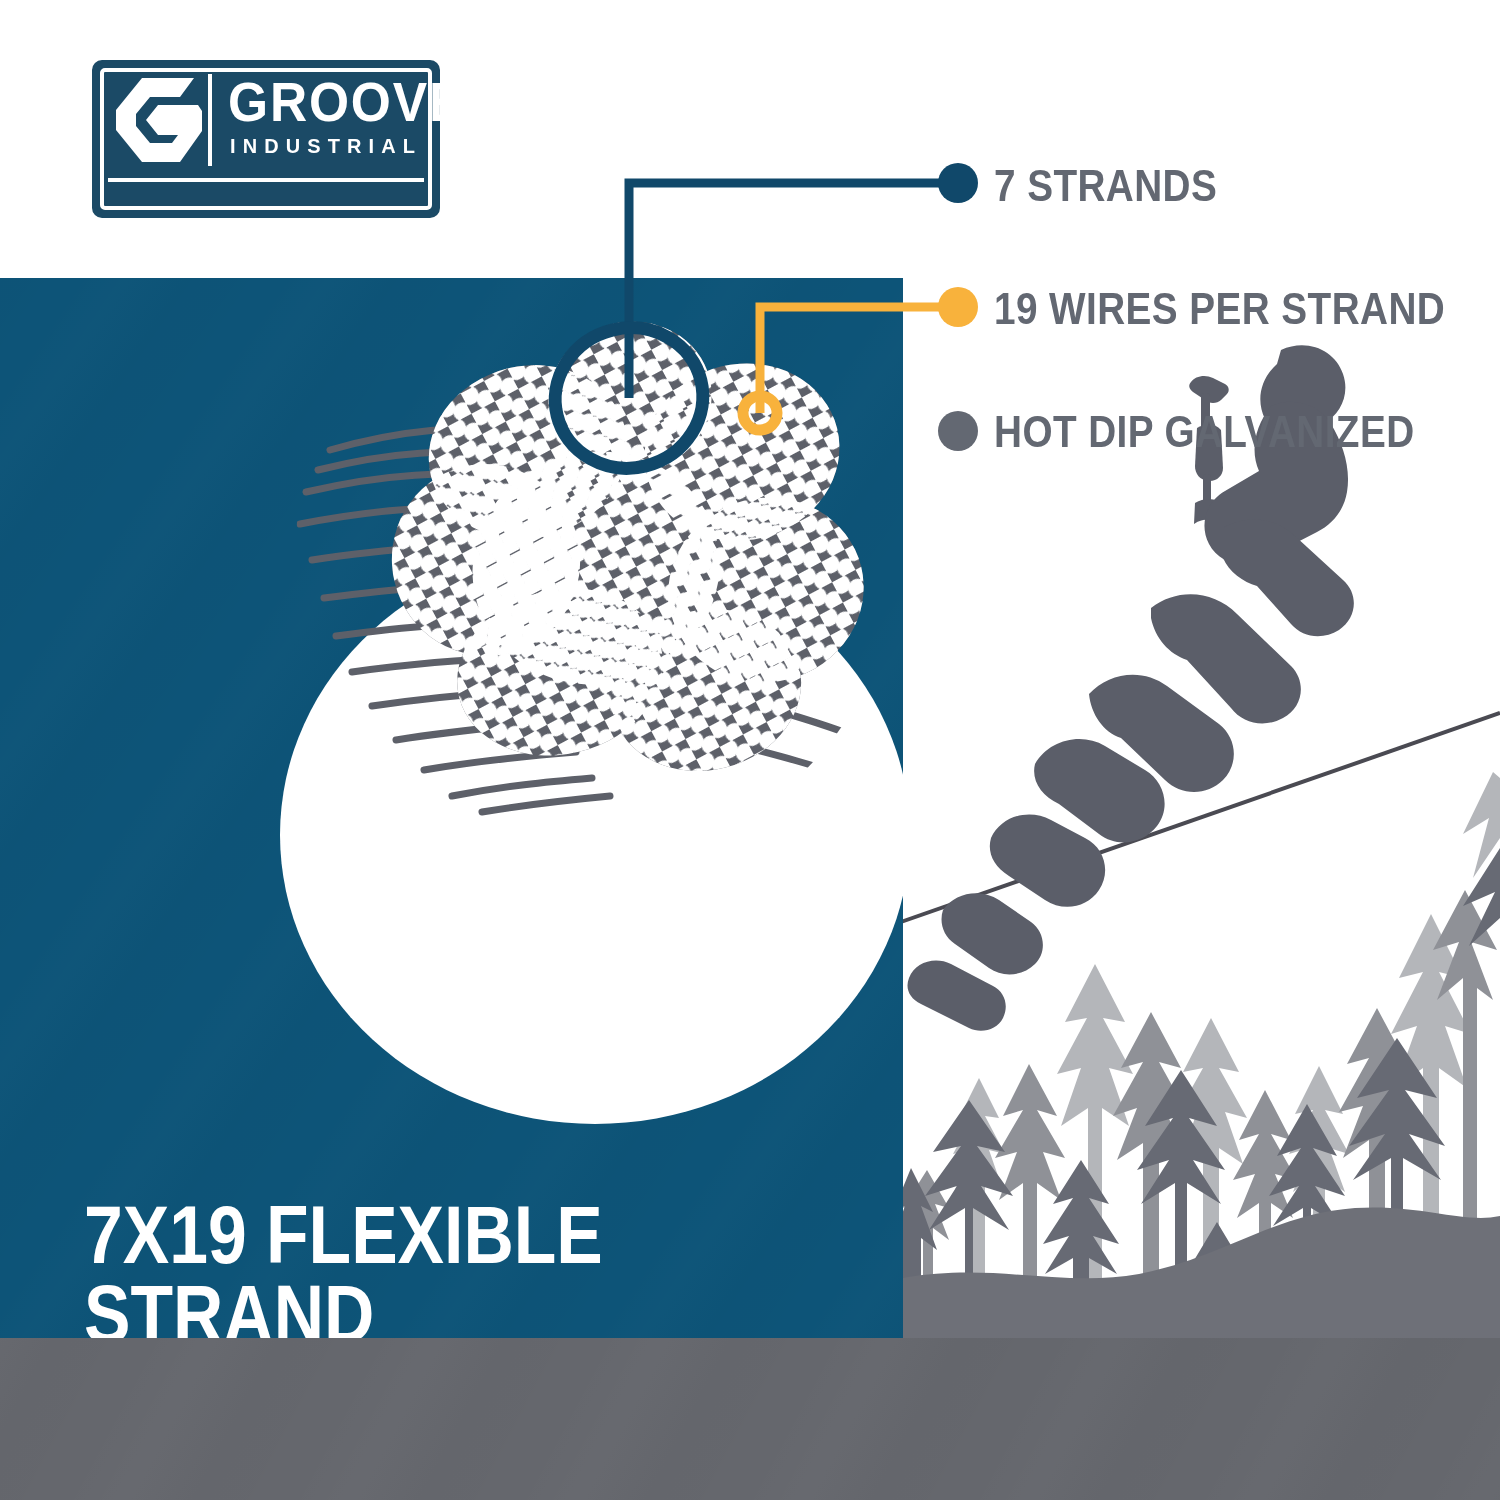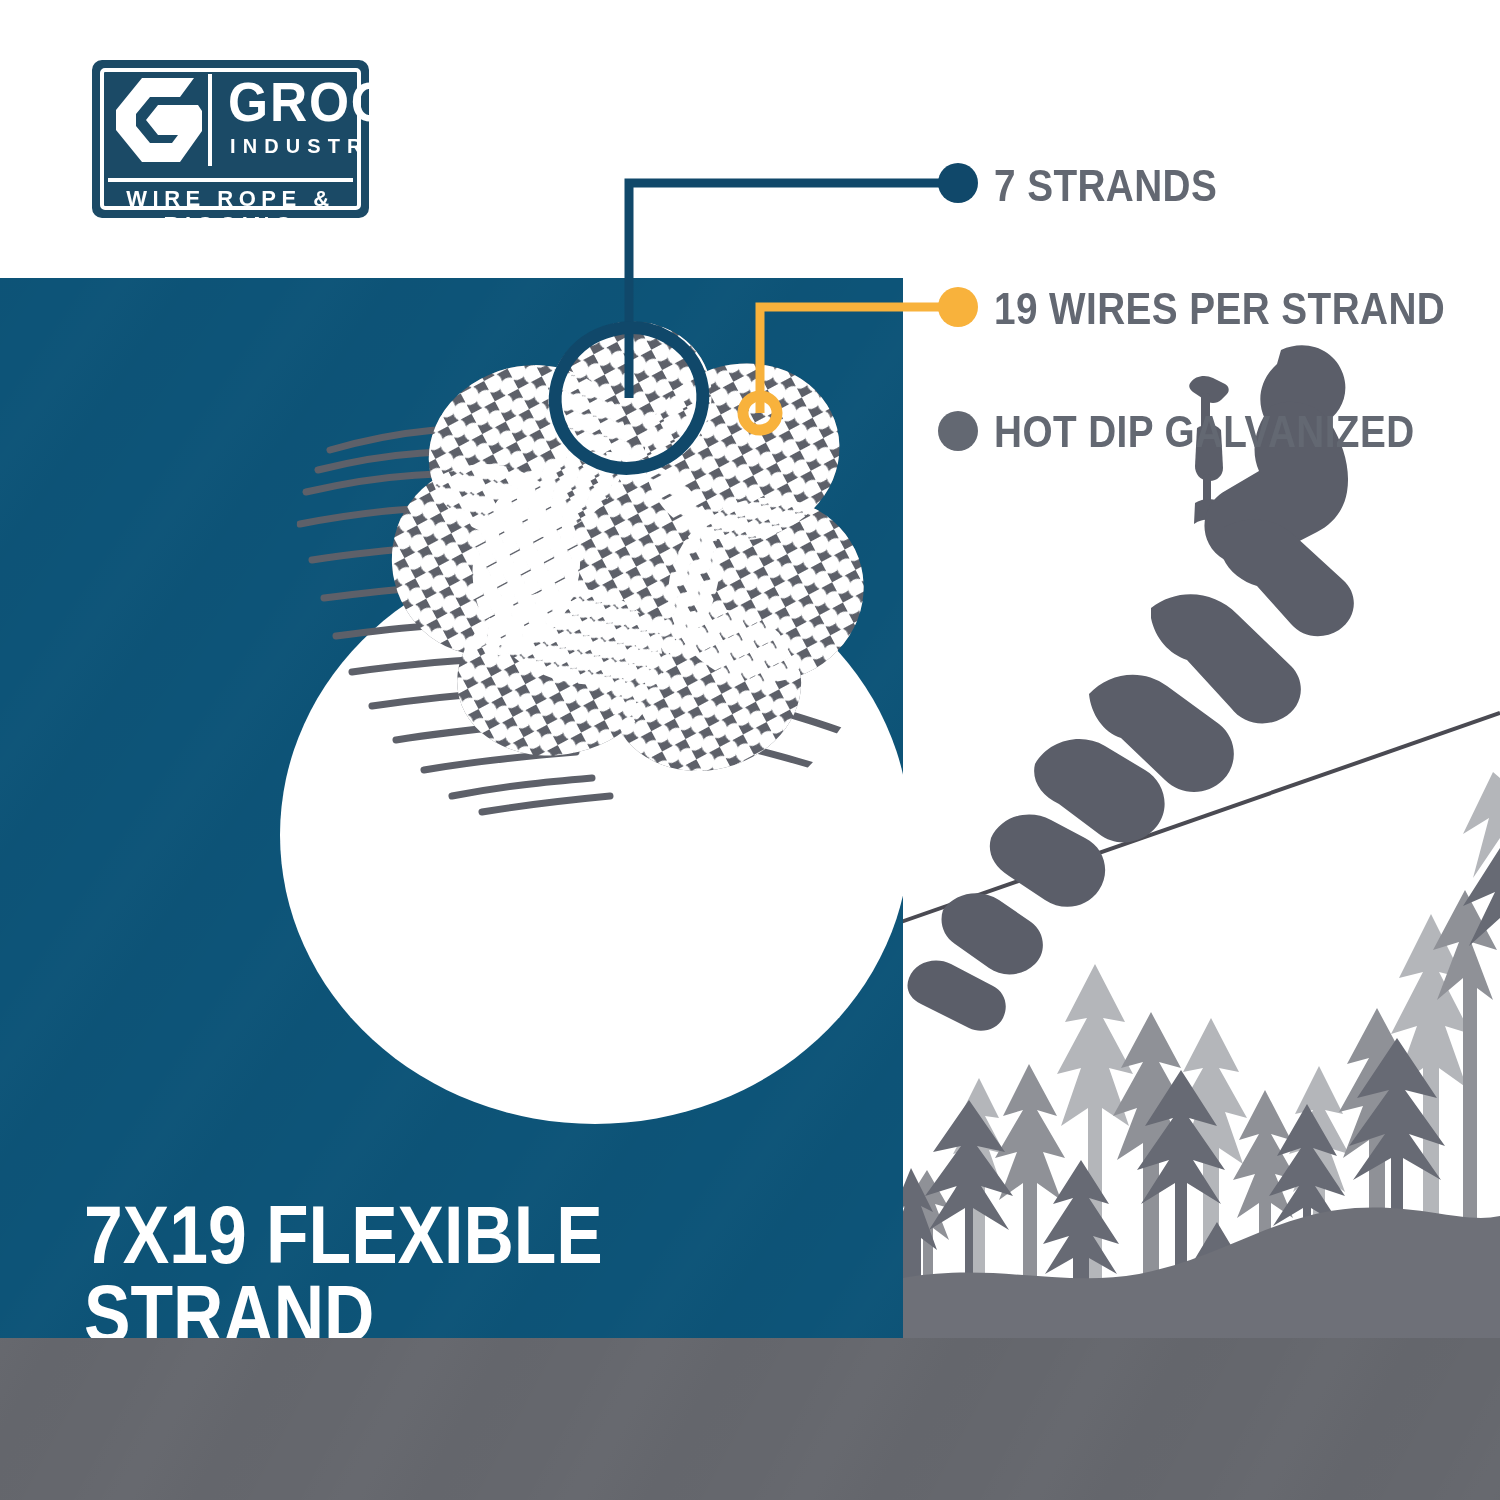--- a/index.html
+++ b/index.html
@@ -1,20 +1,20 @@
 <!DOCTYPE html>
 <html><head>
 <meta charset="utf-8">
 <style>
   html,body{margin:0;padding:0;background:#fff;}
   body{font-family:"Liberation Sans",sans-serif;}
   #stage{position:relative;width:1500px;height:1500px;overflow:hidden;background:#ffffff;}
 
   
-  .logo-wrap{position:absolute;left:92px;top:60px;width:277px;height:158px;}
+  .logo-wrap{position:absolute;left:92px;top:60px;width:348px;height:158px;}
   .logo-frame{position:absolute;inset:0;border:5px solid #1b4a66;border-radius:10px;background:#1b4a66;}
   .logo-inner{position:absolute;left:8px;top:8px;right:8px;bottom:8px;border:4px solid #ffffff;border-radius:5px;box-sizing:border-box;}
   .logo-gbox{position:absolute;left:16px;top:14px;width:104px;height:92px;border-right:4px solid #ffffff;box-sizing:border-box;}
   .g-mark{position:absolute;left:8px;top:4px;}
   .logo-word{position:absolute;left:136px;top:12px;color:#fff;font-weight:700;font-size:56px;line-height:60px;letter-spacing:2px;font-family:"Liberation Sans",sans-serif;transform:scaleX(0.92);transform-origin:left top;}
   .logo-sub{position:absolute;left:138px;top:74px;color:#fff;font-weight:700;font-size:21px;letter-spacing:7.5px;transform:scaleX(0.95);transform-origin:left top;}
   .logo-rule{position:absolute;left:16px;right:16px;top:118px;height:4px;background:#fff;}
   .logo-tag{position:absolute;left:0;right:0;top:126px;text-align:center;color:#fff;font-weight:700;font-size:22px;letter-spacing:5.5px;}
 
   
@@ -61,21 +61,20 @@
     <div class="logo-frame"></div>
     <div class="logo-inner"></div>
     <div class="logo-gbox">
       <svg class="g-mark" width="86" height="84" viewBox="0 0 86 84">
         <path fill="#ffffff" d="M26 0 H78 L64 19 H34 L20 36 V48 L34 65 H56 L62 57 H42 L30 42 L42 27 H82 L86 33 V53 L64 84 H26 L0 52 V32 Z"></path>
       </svg>
     </div>
     <div class="logo-word">GROOVE</div>
     <div class="logo-sub">INDUSTRIAL</div>
     <div class="logo-rule"></div>
-    <div class="logo-tag">WIRE ROPE &amp; RIGGING</div>
   </div>
 
   <div class="teal-panel">
     <div class="teal-waves"></div>
     <div class="white-circle"></div>
 
     <div class="headline">7X19 FLEXIBLE STRAND CONSTRUCTION</div>
 
   </div>
 

